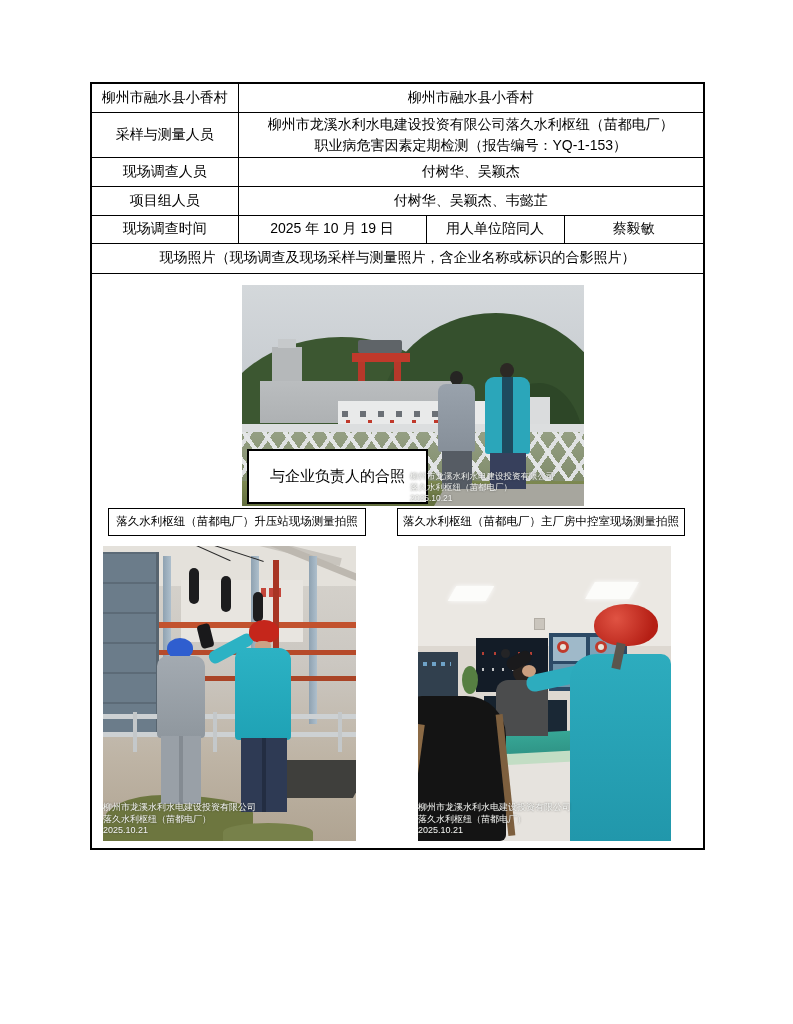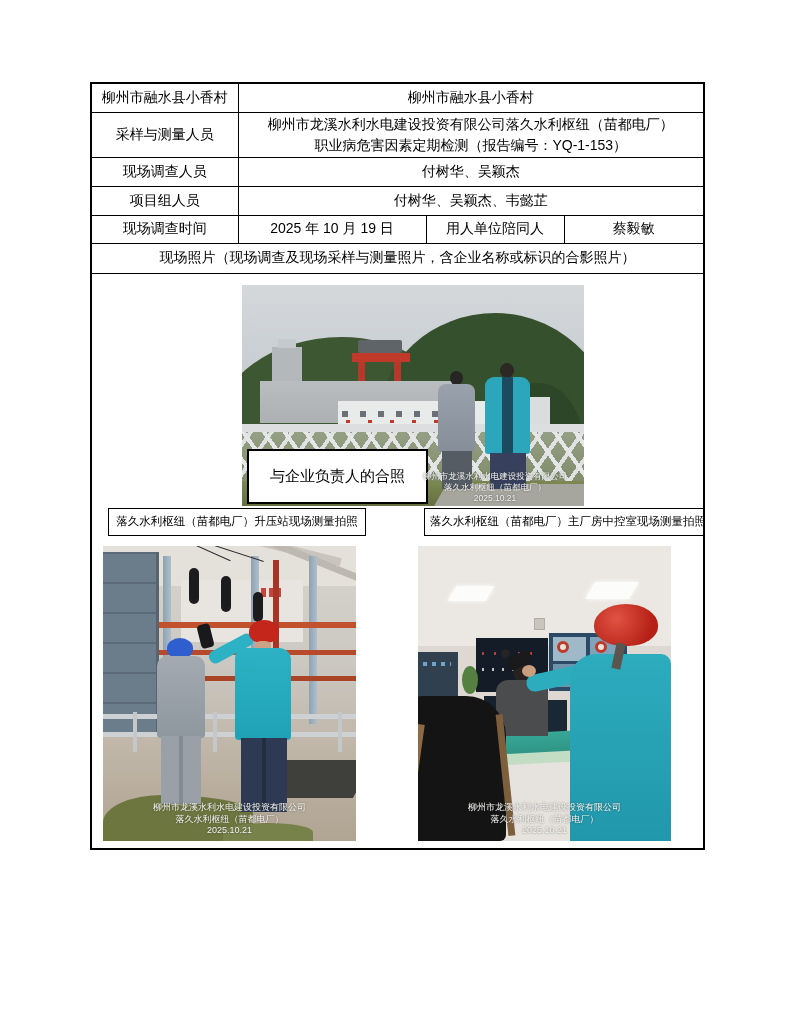--- a/index.html
+++ b/index.html
@@ -48,29 +48,29 @@
   .tp-path{right:0;bottom:0;width:150px;height:22px;background:#a7a69e;transform:skewX(-30deg);transform-origin:bottom right;}
   .tp-man1-head{left:208px;top:86px;width:13px;height:14px;background:#262523;border-radius:50%;}
   .tp-man1-body{left:196px;top:99px;width:37px;height:68px;background:linear-gradient(180deg,#99a2ac,#868f99);border-radius:8px 8px 3px 3px;}
   .tp-man1-legs{left:200px;top:166px;width:30px;height:38px;background:#565c64;}
   .tp-man2-head{left:258px;top:78px;width:14px;height:15px;background:#2c2824;border-radius:50%;}
   .tp-man2-body{left:243px;top:92px;width:45px;height:77px;border-radius:9px 9px 3px 3px;
     background:linear-gradient(90deg,#2ba6ba 0 38%,#1e4a5e 38% 62%,#2ba6ba 62%);}
   .tp-man2-legs{left:248px;top:168px;width:36px;height:36px;background:#37405c;}
   .tp-label-box{left:5px;top:164px;width:181px;height:55px;background:#fff;border:2px solid #000;
     display:flex;align-items:center;justify-content:center;font-size:15px;white-space:nowrap;}
-  .wm{color:#f3f4f1;text-align:center;text-shadow:0 0 2px rgba(40,40,40,.65);}
+  .wm{color:#f3f4f1;text-align:left;text-shadow:0 0 2px rgba(40,40,40,.65);}
   .tp-wm{right:4px;bottom:2px;width:170px;font-size:8.5px;line-height:11px;}
   .wm div{position:static;}
 
   
   .cap{background:#fff;border:1px solid #000;display:flex;align-items:center;justify-content:center;
        font-size:11.5px;white-space:nowrap;}
   .cap-left{left:14px;top:234px;width:258px;height:28px;}
-  .cap-right{left:330px;top:234px;width:288px;height:28px;}
+  .cap-right{left:303px;top:234px;width:288px;height:28px;}
 
   
   .photo-bl{left:9px;top:272px;width:253px;height:295px;overflow:hidden;background:#c9c5bf;}
   .bl-base{left:0;top:0;right:0;bottom:0;
     background:linear-gradient(180deg,#d8d5cf 0%,#cbc7c1 40%,#beb4a5 72%,#b0a492 100%);}
   .bl-roof{left:0;top:0;width:253px;height:40px;background:#e4e1db;}
   .bl-beam1{left:90px;top:-6px;width:150px;height:8px;background:#c9c5be;transform:rotate(14deg);}
   .bl-beam2{left:130px;top:6px;width:140px;height:7px;background:#bdb8b0;transform:rotate(22deg);}
   .bl-bgbldg{left:78px;top:34px;width:122px;height:62px;background:#e8e5e0;}
   .bl-sign{left:150px;top:42px;width:28px;height:9px;background:repeating-linear-gradient(90deg,#c4453a 0 5px,#e8e5e0 5px 8px);}

